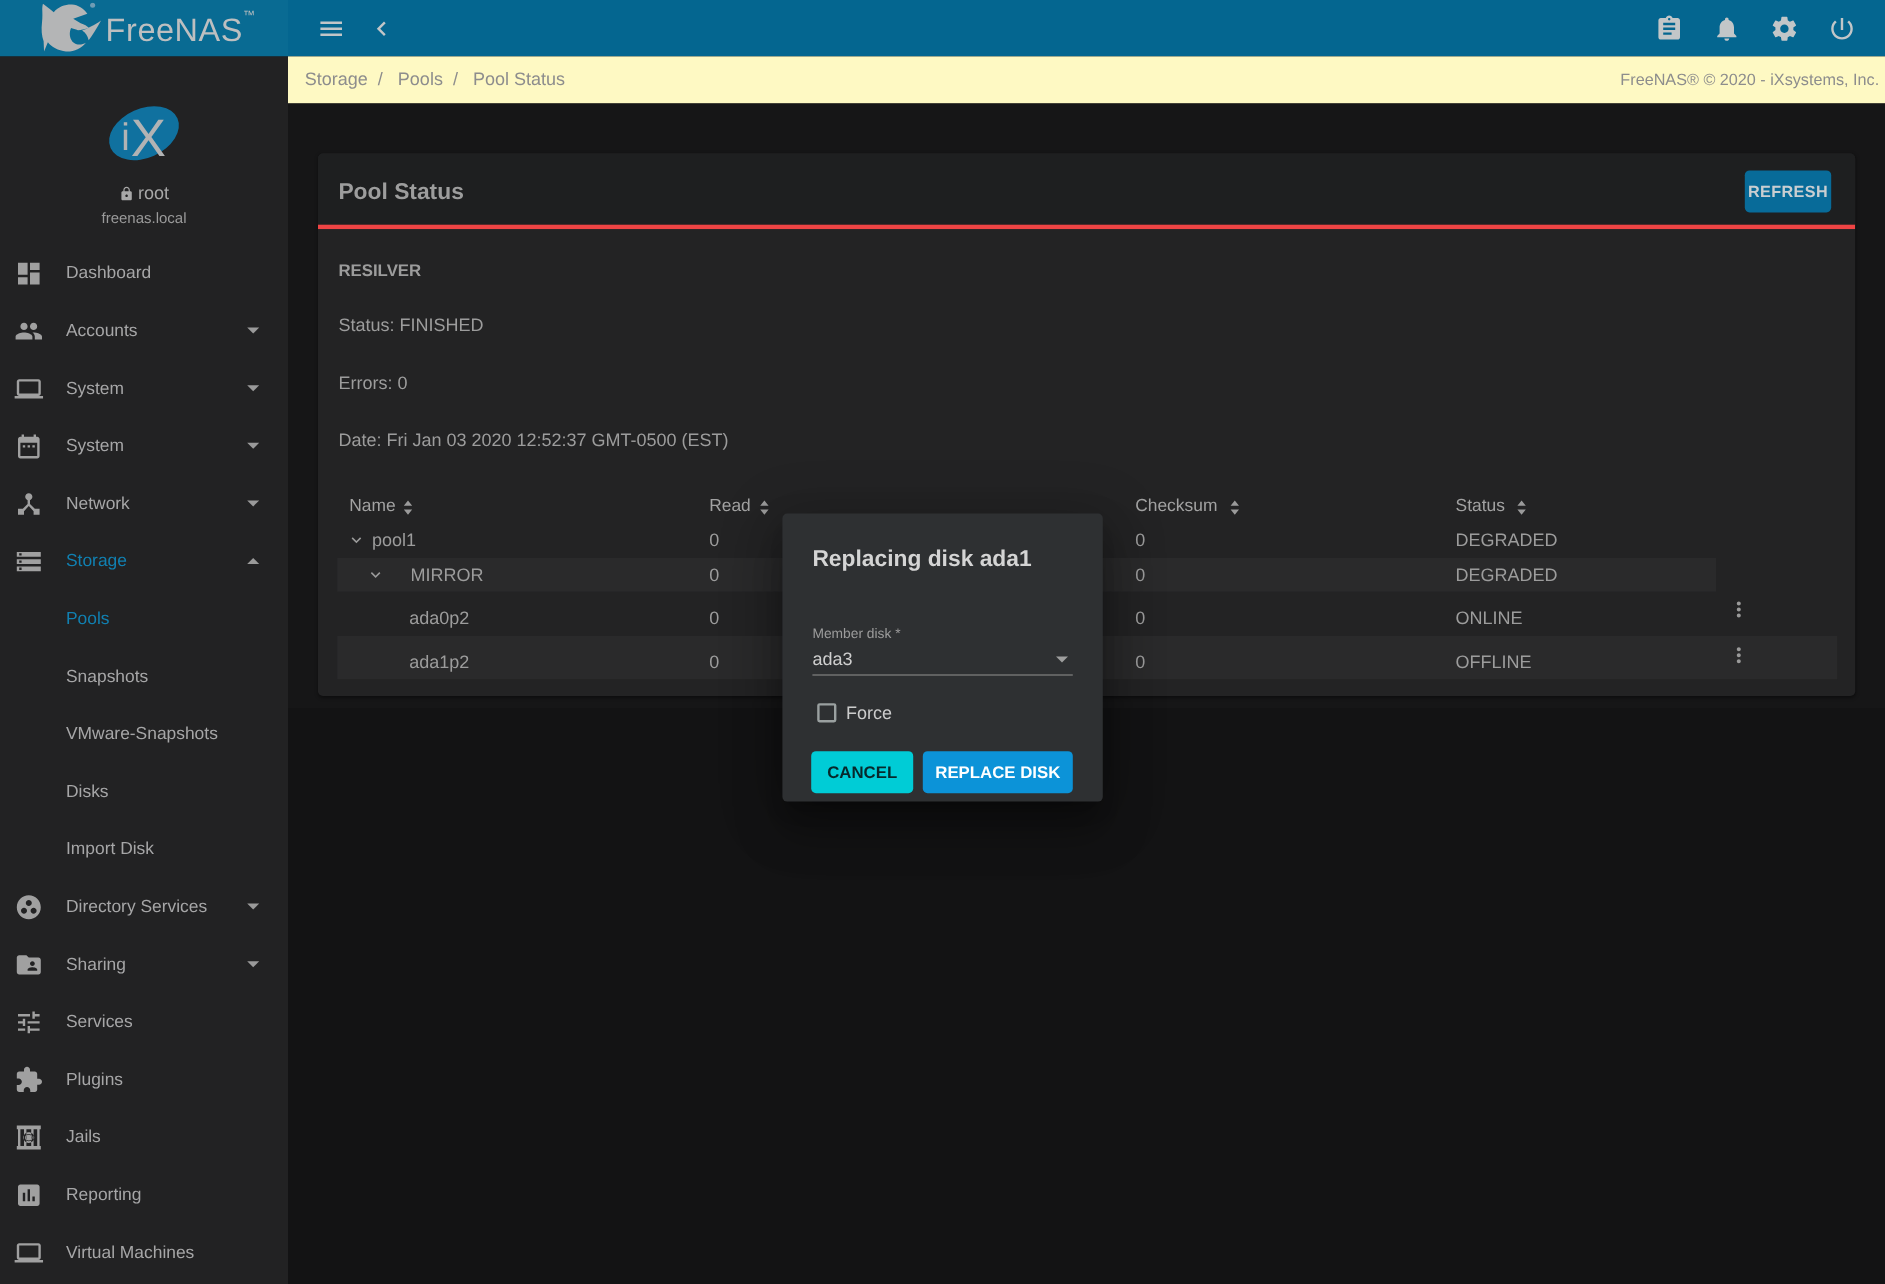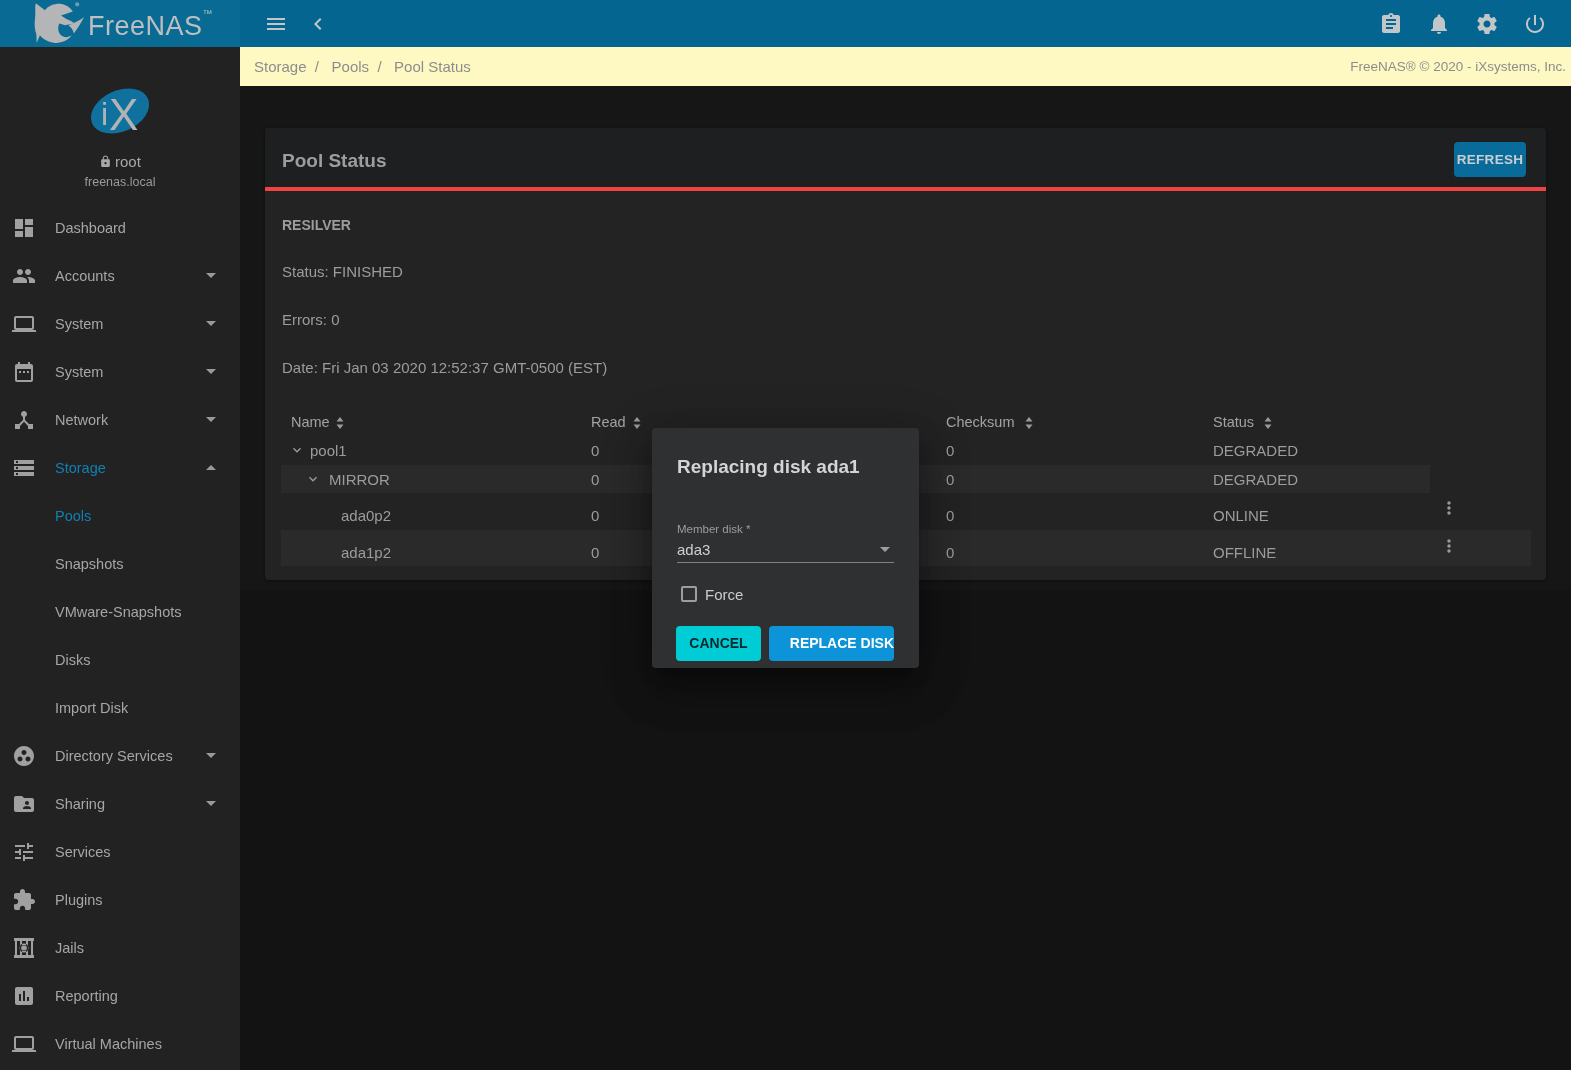--- a/index.html
+++ b/index.html
@@ -86,21 +86,21 @@
           <path fill="#9a9a9a" d="M7.41 8.59L12 13.17l4.59-4.58L18 10l-6 6-6-6 1.41-1.41z"></path>
         </svg>
       <div class="td" style="left:45px;top:314px">pool1</div>
       <div class="td" style="left:326px;top:314px">0</div>
       <div class="td" style="left:681px;top:314px">0</div>
       <div class="td" style="left:948px;top:314px">DEGRADED</div>
 
       <svg class="chev" style="left:40px;top:343px" width="16" height="16" viewBox="0 0 24 24">
           <path fill="#9a9a9a" d="M7.41 8.59L12 13.17l4.59-4.58L18 10l-6 6-6-6 1.41-1.41z"></path>
         </svg>
-      <div class="td" style="left:64px;top:343px">MIRROR</div>
+      <div class="td" style="left:77px;top:343px">MIRROR</div>
       <div class="td" style="left:326px;top:343px">0</div>
       <div class="td" style="left:681px;top:343px">0</div>
       <div class="td" style="left:948px;top:343px">DEGRADED</div>
 
       <div class="td" style="left:76px;top:379px">ada0p2</div>
       <div class="td" style="left:326px;top:379px">0</div>
       <div class="td" style="left:681px;top:379px">0</div>
       <div class="td" style="left:948px;top:379px">ONLINE</div>
       <svg style="position:absolute;left:1174px;top:370px" width="20" height="20" viewBox="0 0 24 24">
           <path fill="#9a9a9a" d="M12 8c1.1 0 2-.9 2-2s-.9-2-2-2-2 .9-2 2 .9 2 2 2zm0 2c-1.1 0-2 .9-2 2s.9 2 2 2 2-.9 2-2-.9-2-2-2zm0 6c-1.1 0-2 .9-2 2s.9 2 2 2 2-.9 2-2-.9-2-2-2z"></path>
@@ -264,15 +264,15 @@
   </div>
   <div id="overlaydlg">
     <div style="position:absolute;left:25px;top:28px;font-size:19px;font-weight:bold;color:#d4d4d4">Replacing disk ada1</div>
     <div style="position:absolute;left:25px;top:95px;font-size:11.5px;color:#9c9c9c">Member disk *</div>
     <div style="position:absolute;left:25px;top:113px;font-size:15px;color:#cecece">ada3</div>
     <div style="position:absolute;left:228px;top:119px;width:0;height:0;border-left:5px solid transparent;border-right:5px solid transparent;border-top:5px solid #9e9e9e"></div>
     <div style="position:absolute;left:25px;top:134px;width:217px;height:1px;background:#828282"></div>
     <div style="position:absolute;left:29px;top:158px;width:16px;height:16px;border:2px solid #9aa0a0;border-radius:2px"></div>
     <div style="position:absolute;left:53px;top:158px;font-size:15px;color:#cccccc">Force</div>
     <div style="position:absolute;left:24px;top:198px;width:85px;height:35px;background:#00ccd6;border-radius:4px;text-align:center;line-height:35px;font-size:14px;font-weight:bold;color:#07282b">CANCEL</div>
-    <div style="position:absolute;left:117px;top:198px;width:125px;height:35px;background:#0c93d8;border-radius:4px;text-align:right;line-height:35px;font-size:14px;font-weight:bold;color:#ffffff">REPLACE DISK</div>
+    <div style="position:absolute;left:117px;top:198px;width:125px;height:35px;background:#0c93d8;border-radius:4px;text-align:center;line-height:35px;font-size:14px;font-weight:bold;color:#ffffff">REPLACE DISK</div>
   </div>
 </div>
 
 </body></html>

